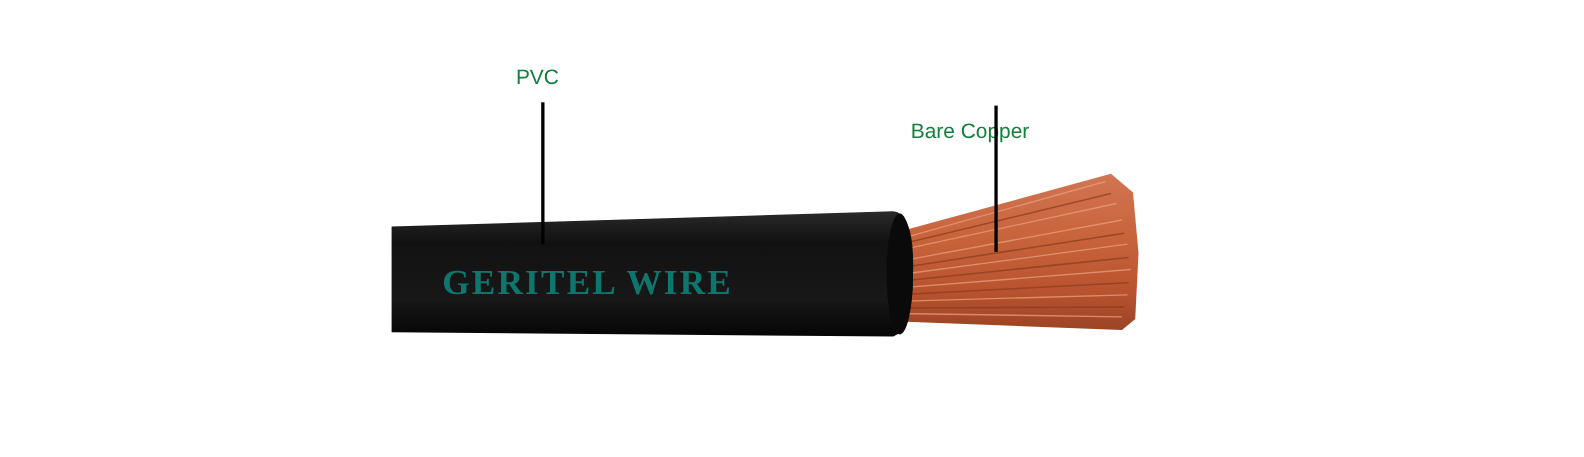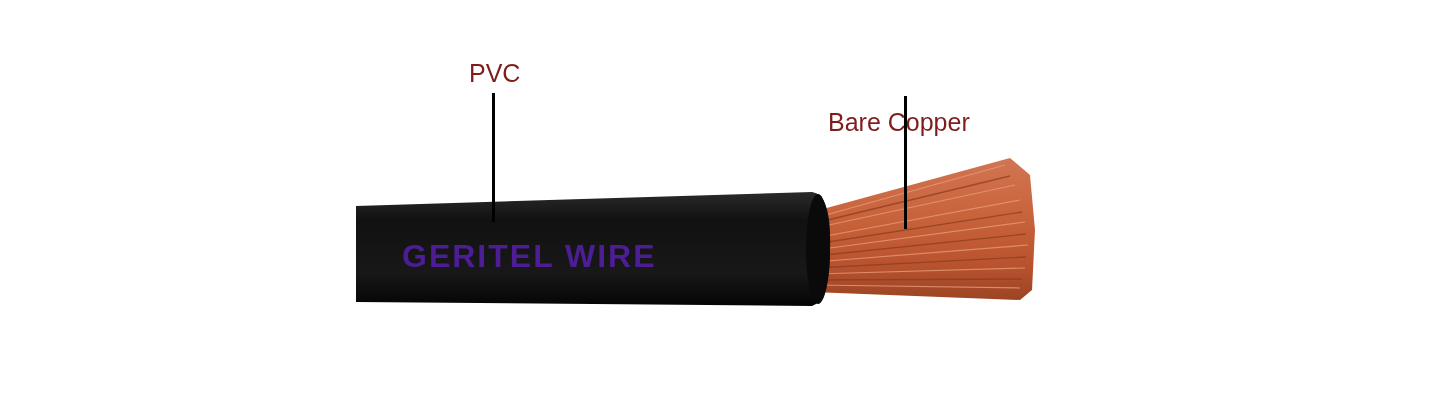--- a/index.html
+++ b/index.html
@@ -1,19 +1,19 @@
 <!DOCTYPE html>
 <html><head>
 <meta charset="utf-8">
 <style>
   html,body{margin:0;padding:0;background:#fff;}
   body{width:1440px;height:415px;position:relative;overflow:hidden;font-family:"Liberation Sans",sans-serif;}
-  .label{position:absolute;color:#7f1d1d;font-size:25px;line-height:1;white-space:nowrap;}
+  .label{position:absolute;color:#15803d;font-size:19px;line-height:1;white-space:nowrap;}
   .leader{position:absolute;width:3px;background:#000;}
-  .brand{position:absolute;left:402px;top:238px;color:#4c1d95;font-family:Liberation Sans, sans-serif;font-weight:bold;font-size:32px;letter-spacing:2px;white-space:nowrap;}
+  .brand{position:absolute;left:402px;top:238px;color:#0f766e;font-family:Liberation Serif, serif;font-weight:bold;font-size:32px;letter-spacing:2px;white-space:nowrap;}
 </style>
 </head>
 <body>
 
 <svg width="1440" height="415" style="position:absolute;left:0;top:0;">
   <defs>
     <linearGradient id="jacketGrad" x1="0" y1="0" x2="0" y2="1">
       <stop offset="0" stop-color="#2a2a2a"></stop>
       <stop offset="0.25" stop-color="#111"></stop>
       <stop offset="0.7" stop-color="#181818"></stop>

